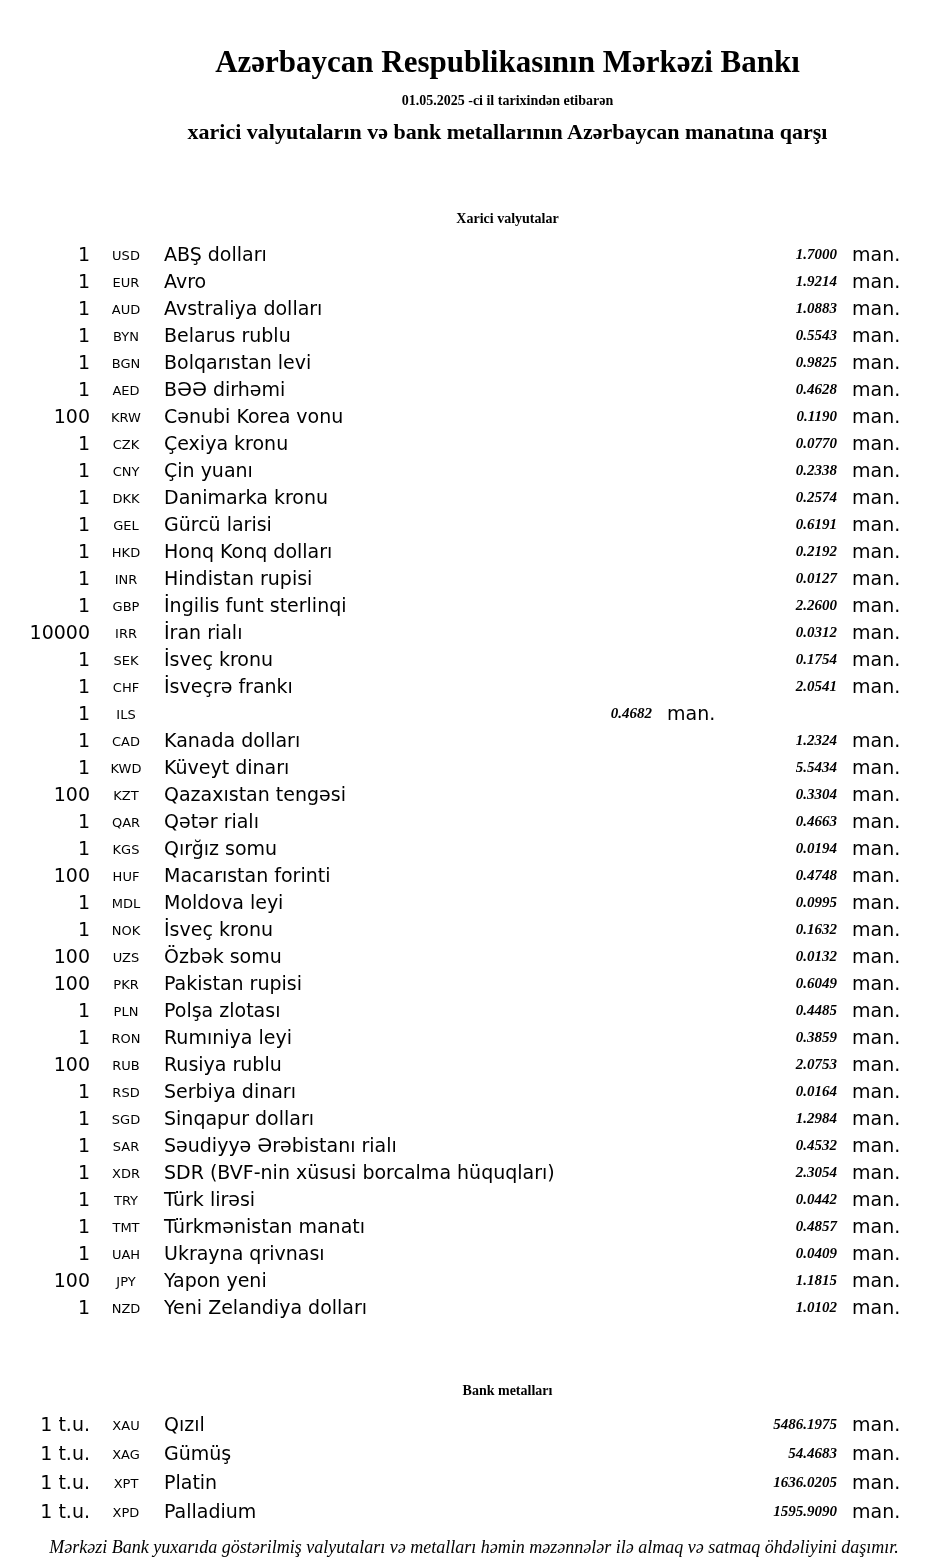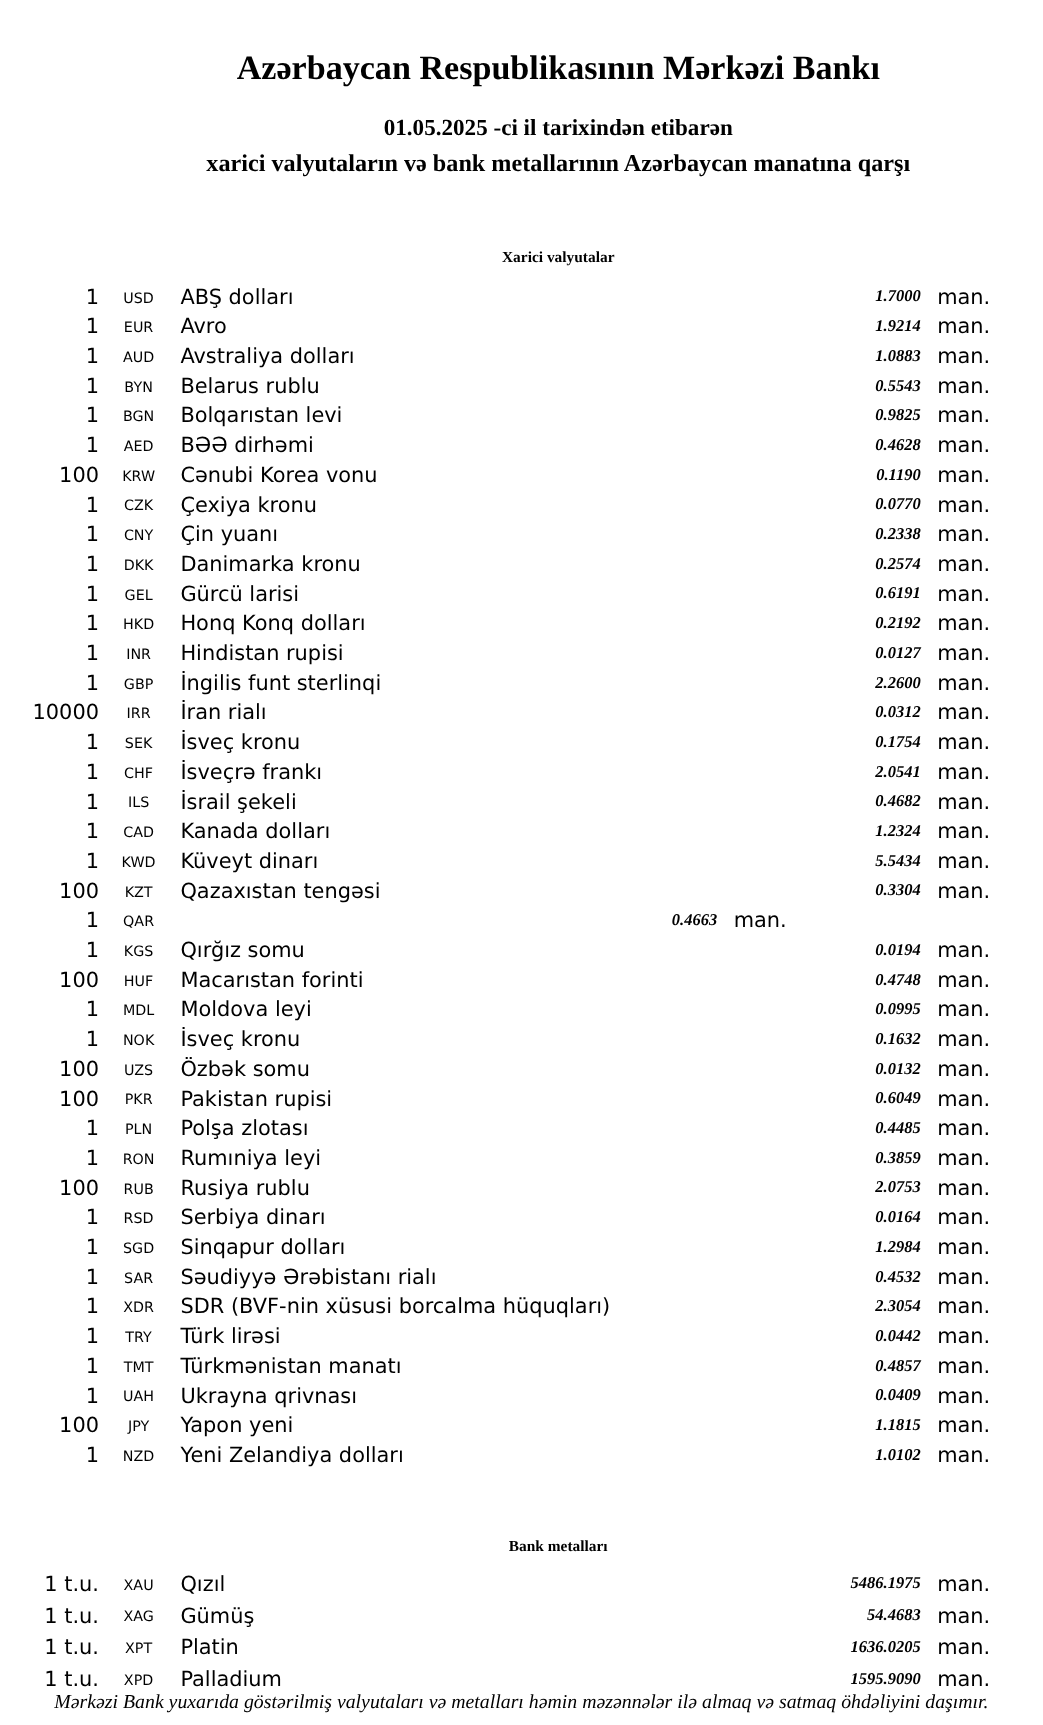--- a/index.html
+++ b/index.html
@@ -6,22 +6,22 @@
   body{
     width:948px;height:1568px;overflow:hidden;background:#ffffff;color:#000000;
     font-family:"DejaVu Sans",sans-serif;position:relative;
   }
   .centered{text-align:center;padding-left:67px;}
   .page-title{
     font-family:"Liberation Serif",serif;font-weight:bold;font-size:31px;
     line-height:33px;margin:45px 0 0 0;
   }
   .date-line{
-    font-family:"Liberation Serif",serif;font-weight:bold;font-size:21px;
-    line-height:27px;margin-top:25px;
+    font-family:"Liberation Serif",serif;font-weight:bold;font-size:14px;
+    line-height:27px;margin-top:9px;
   }
   .scope-line{
     font-family:"Liberation Serif",serif;font-weight:bold;font-size:22px;
     line-height:29px;margin-top:3px;
   }
   .section-title{
     font-family:"Liberation Serif",serif;font-weight:bold;font-size:14px;
     line-height:27px;
   }
   .section-title.currencies{margin-top:59px;}
@@ -193,21 +193,20 @@
       <span class="cell-qty">1</span>
       <span class="cell-code">CHF</span>
       <span class="cell-name">İsveçrə frankı</span>
       <span class="cell-rate">2.0541</span>
       <span class="cell-unit">man.</span>
     </div>
 
     <div class="row">
       <span class="cell-qty">1</span>
       <span class="cell-code">ILS</span>
-      <span class="cell-name">İsrail şekeli</span>
       <span class="cell-rate">0.4682</span>
       <span class="cell-unit">man.</span>
     </div>
 
     <div class="row">
       <span class="cell-qty">1</span>
       <span class="cell-code">CAD</span>
       <span class="cell-name">Kanada dolları</span>
       <span class="cell-rate">1.2324</span>
       <span class="cell-unit">man.</span>
@@ -225,20 +224,21 @@
       <span class="cell-qty">100</span>
       <span class="cell-code">KZT</span>
       <span class="cell-name">Qazaxıstan tengəsi</span>
       <span class="cell-rate">0.3304</span>
       <span class="cell-unit">man.</span>
     </div>
 
     <div class="row">
       <span class="cell-qty">1</span>
       <span class="cell-code">QAR</span>
+      <span class="cell-name">Qətər rialı</span>
       <span class="cell-rate">0.4663</span>
       <span class="cell-unit">man.</span>
     </div>
 
     <div class="row">
       <span class="cell-qty">1</span>
       <span class="cell-code">KGS</span>
       <span class="cell-name">Qırğız somu</span>
       <span class="cell-rate">0.0194</span>
       <span class="cell-unit">man.</span>

